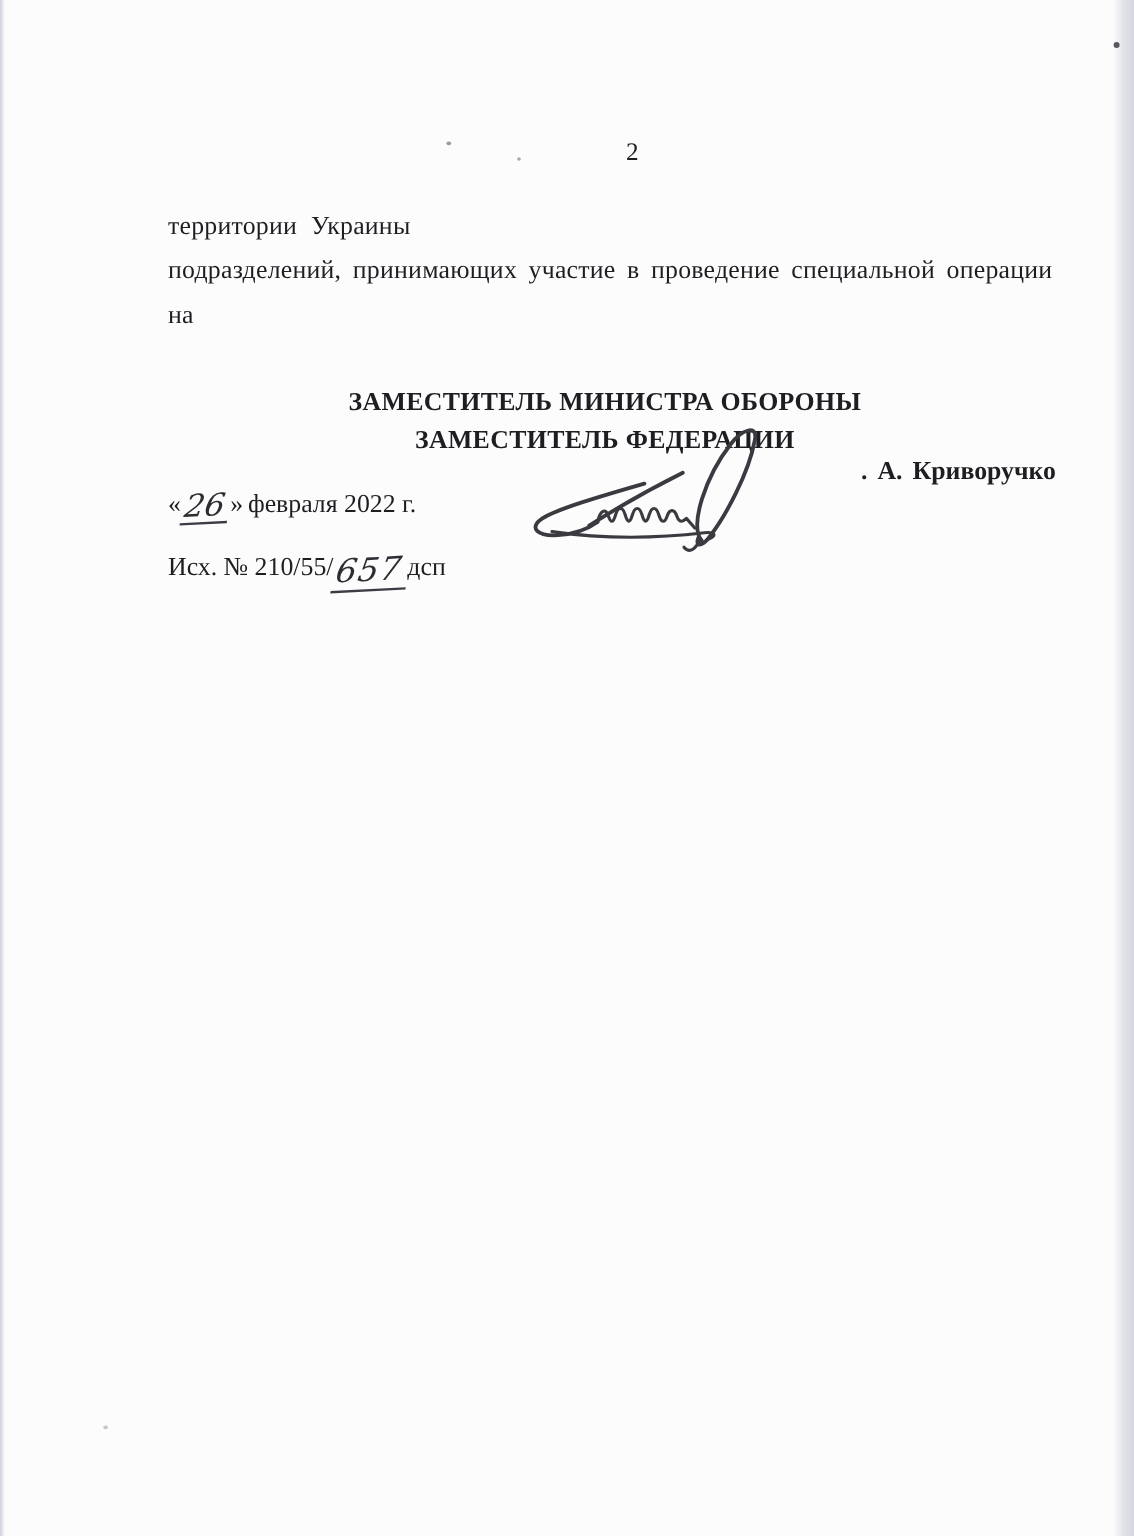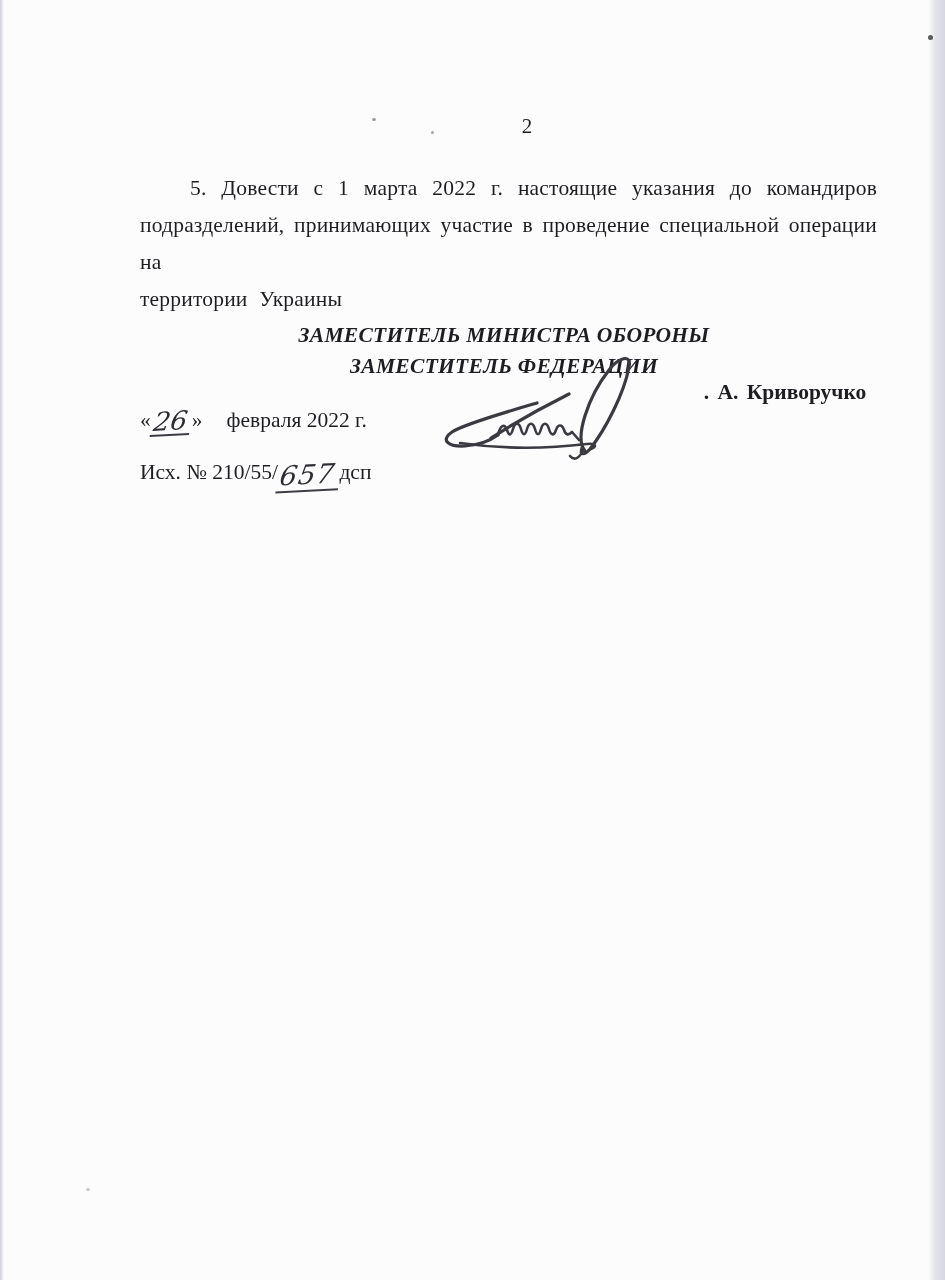--- a/index.html
+++ b/index.html
@@ -70,28 +70,27 @@
 
   .signoff-title {
     position: absolute;
     left: 288px; top: 320px;
     width: 432px;
     text-align: center;
     font-weight: bold;
     font-size: 21.5px;
     line-height: 31px;
     letter-spacing: 0.3px;
-    font-style: italic;
   }
 
   .signer-name {
     position: absolute;
     left: 690px; top: 380px;
     width: 190px;
-    text-align: center;
+    text-align: right;
     font-weight: bold;
     font-size: 21.5px;
     word-spacing: 3px;
   }
 
   .date-line {
     position: absolute;
     left: 140px; top: 408px;
     font-size: 21.5px;
   }
@@ -114,21 +113,21 @@
     padding: 0 4px 0 2px;
     margin: 0 1px;
     vertical-align: -3px;
   }
   .hand.refnum {
     font-size: 27px;
     padding: 0 5px 2px 2px;
     vertical-align: -5px;
     letter-spacing: 1px;
   }
-  .date-rest { margin-left: 24px; text-align: center; }
+  .date-rest { margin-left: 4px; text-align: center; }
 
   .signature-svg {
     position: absolute;
     left: 438px; top: 350px;
     width: 250px; height: 120px;
   }
 </style>
 </head>
 <body>
 
@@ -137,23 +136,22 @@
   <div class="edge-left"></div>
   <div class="edge-right"></div>
   <div class="speck s1"></div>
   <div class="speck s2"></div>
   <div class="speck s3"></div>
   <div class="speck s4"></div>
 
   <div class="page-number">2</div>
 
   <div class="body-paragraph">
-    <div class="para-line first">5. Довести с 1 марта 2022 г. настоящие указания до командиров</div>
+    <div class="para-line last">территории Украины</div>
     <div class="para-line">подразделений, принимающих участие в проведение специальной операции на</div>
-    <div class="para-line last">территории Украины</div>
   </div>
 
   <div class="signoff-title">
     <div>ЗАМЕСТИТЕЛЬ МИНИСТРА ОБОРОНЫ</div>
     <div>ЗАМЕСТИТЕЛЬ ФЕДЕРАЦИИ</div>
   </div>
 
   <div class="signer-name">. А. Криворучко</div>
 
   <svg class="signature-svg" viewBox="0 0 250 120">

